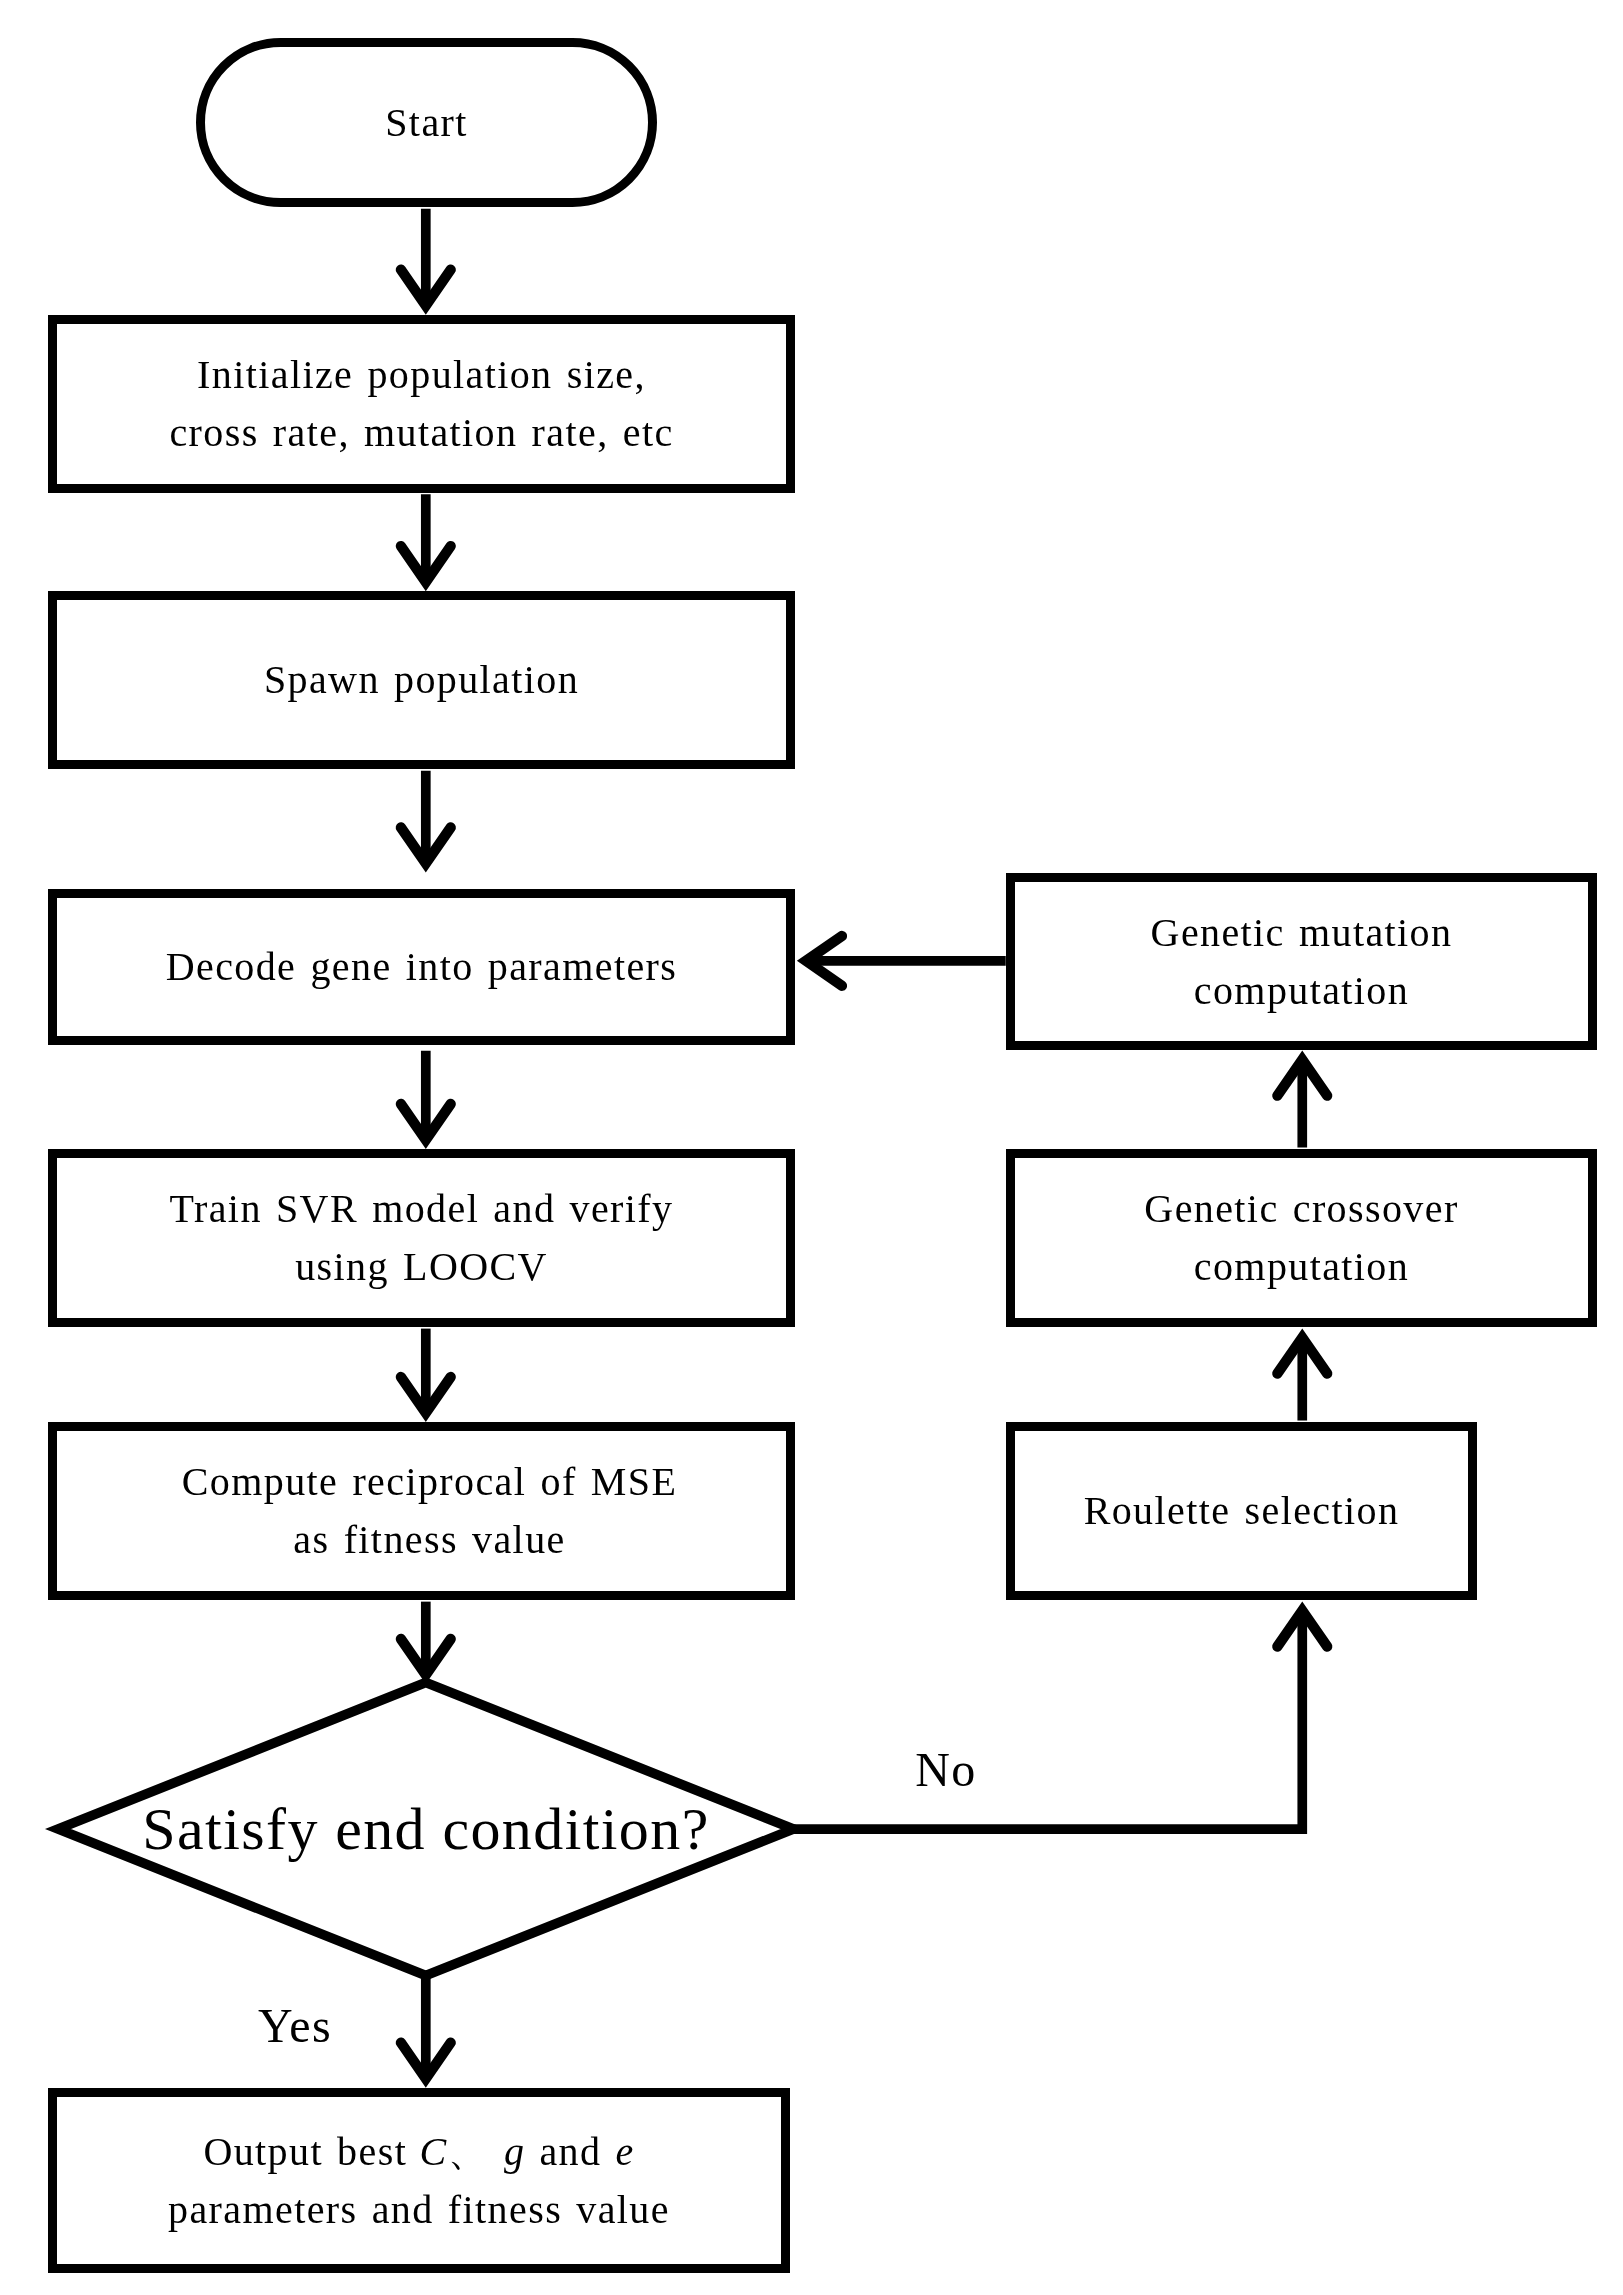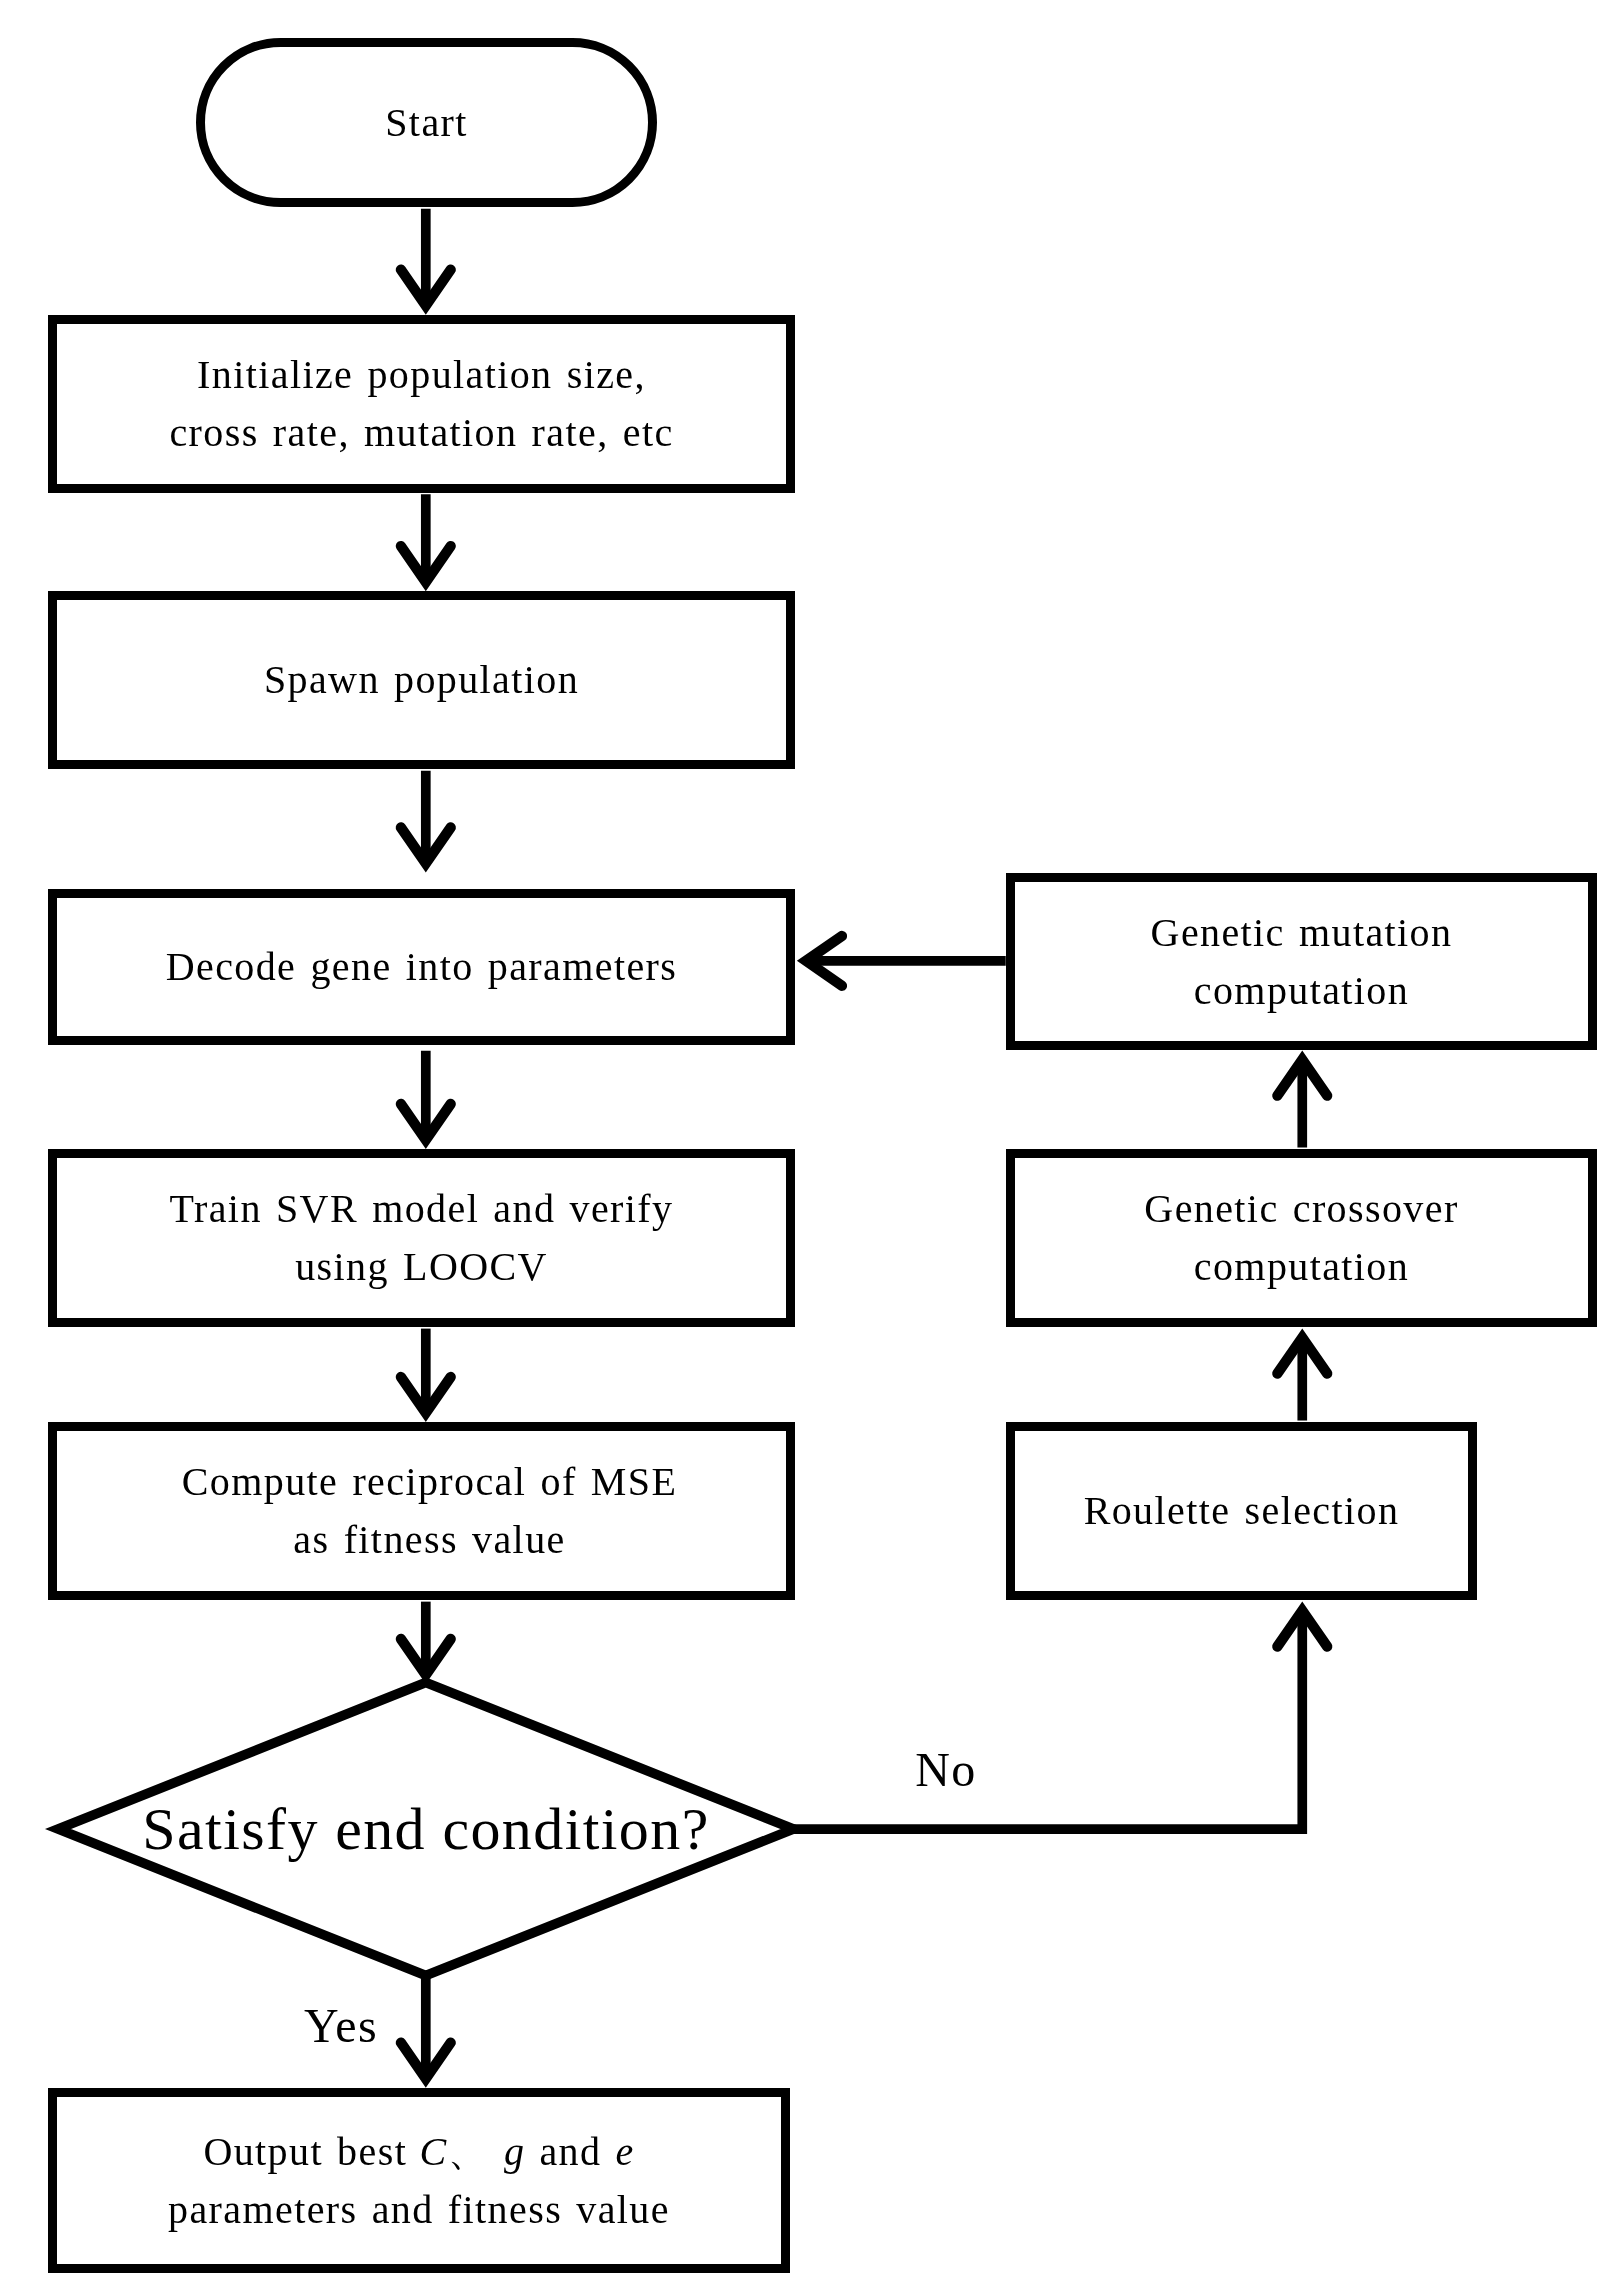--- a/index.html
+++ b/index.html
@@ -54,21 +54,21 @@
     letter-spacing: 1.4px;
     background: transparent;
   }
   .edge-label {
     position: absolute;
     width: 152px;
     font-size: 48px;
     letter-spacing: 1.4px;
     text-align: center;
   }
-  #label-yes { left: 226px; top: 1998px; text-align: right; }
+  #label-yes { left: 219px; top: 1998px; }
   #label-no  { left: 870px; top: 1742px; }
   .out-line1 {
     display: flex;
     flex-direction: row;
     align-items: baseline;
     justify-content: center;
   }
   .out-line1 .pre { margin-right: 12.4px; }
   .out-line1 .sep { margin-right: 15px; }
   .out-line1 .conj { margin: 0 14px; }

